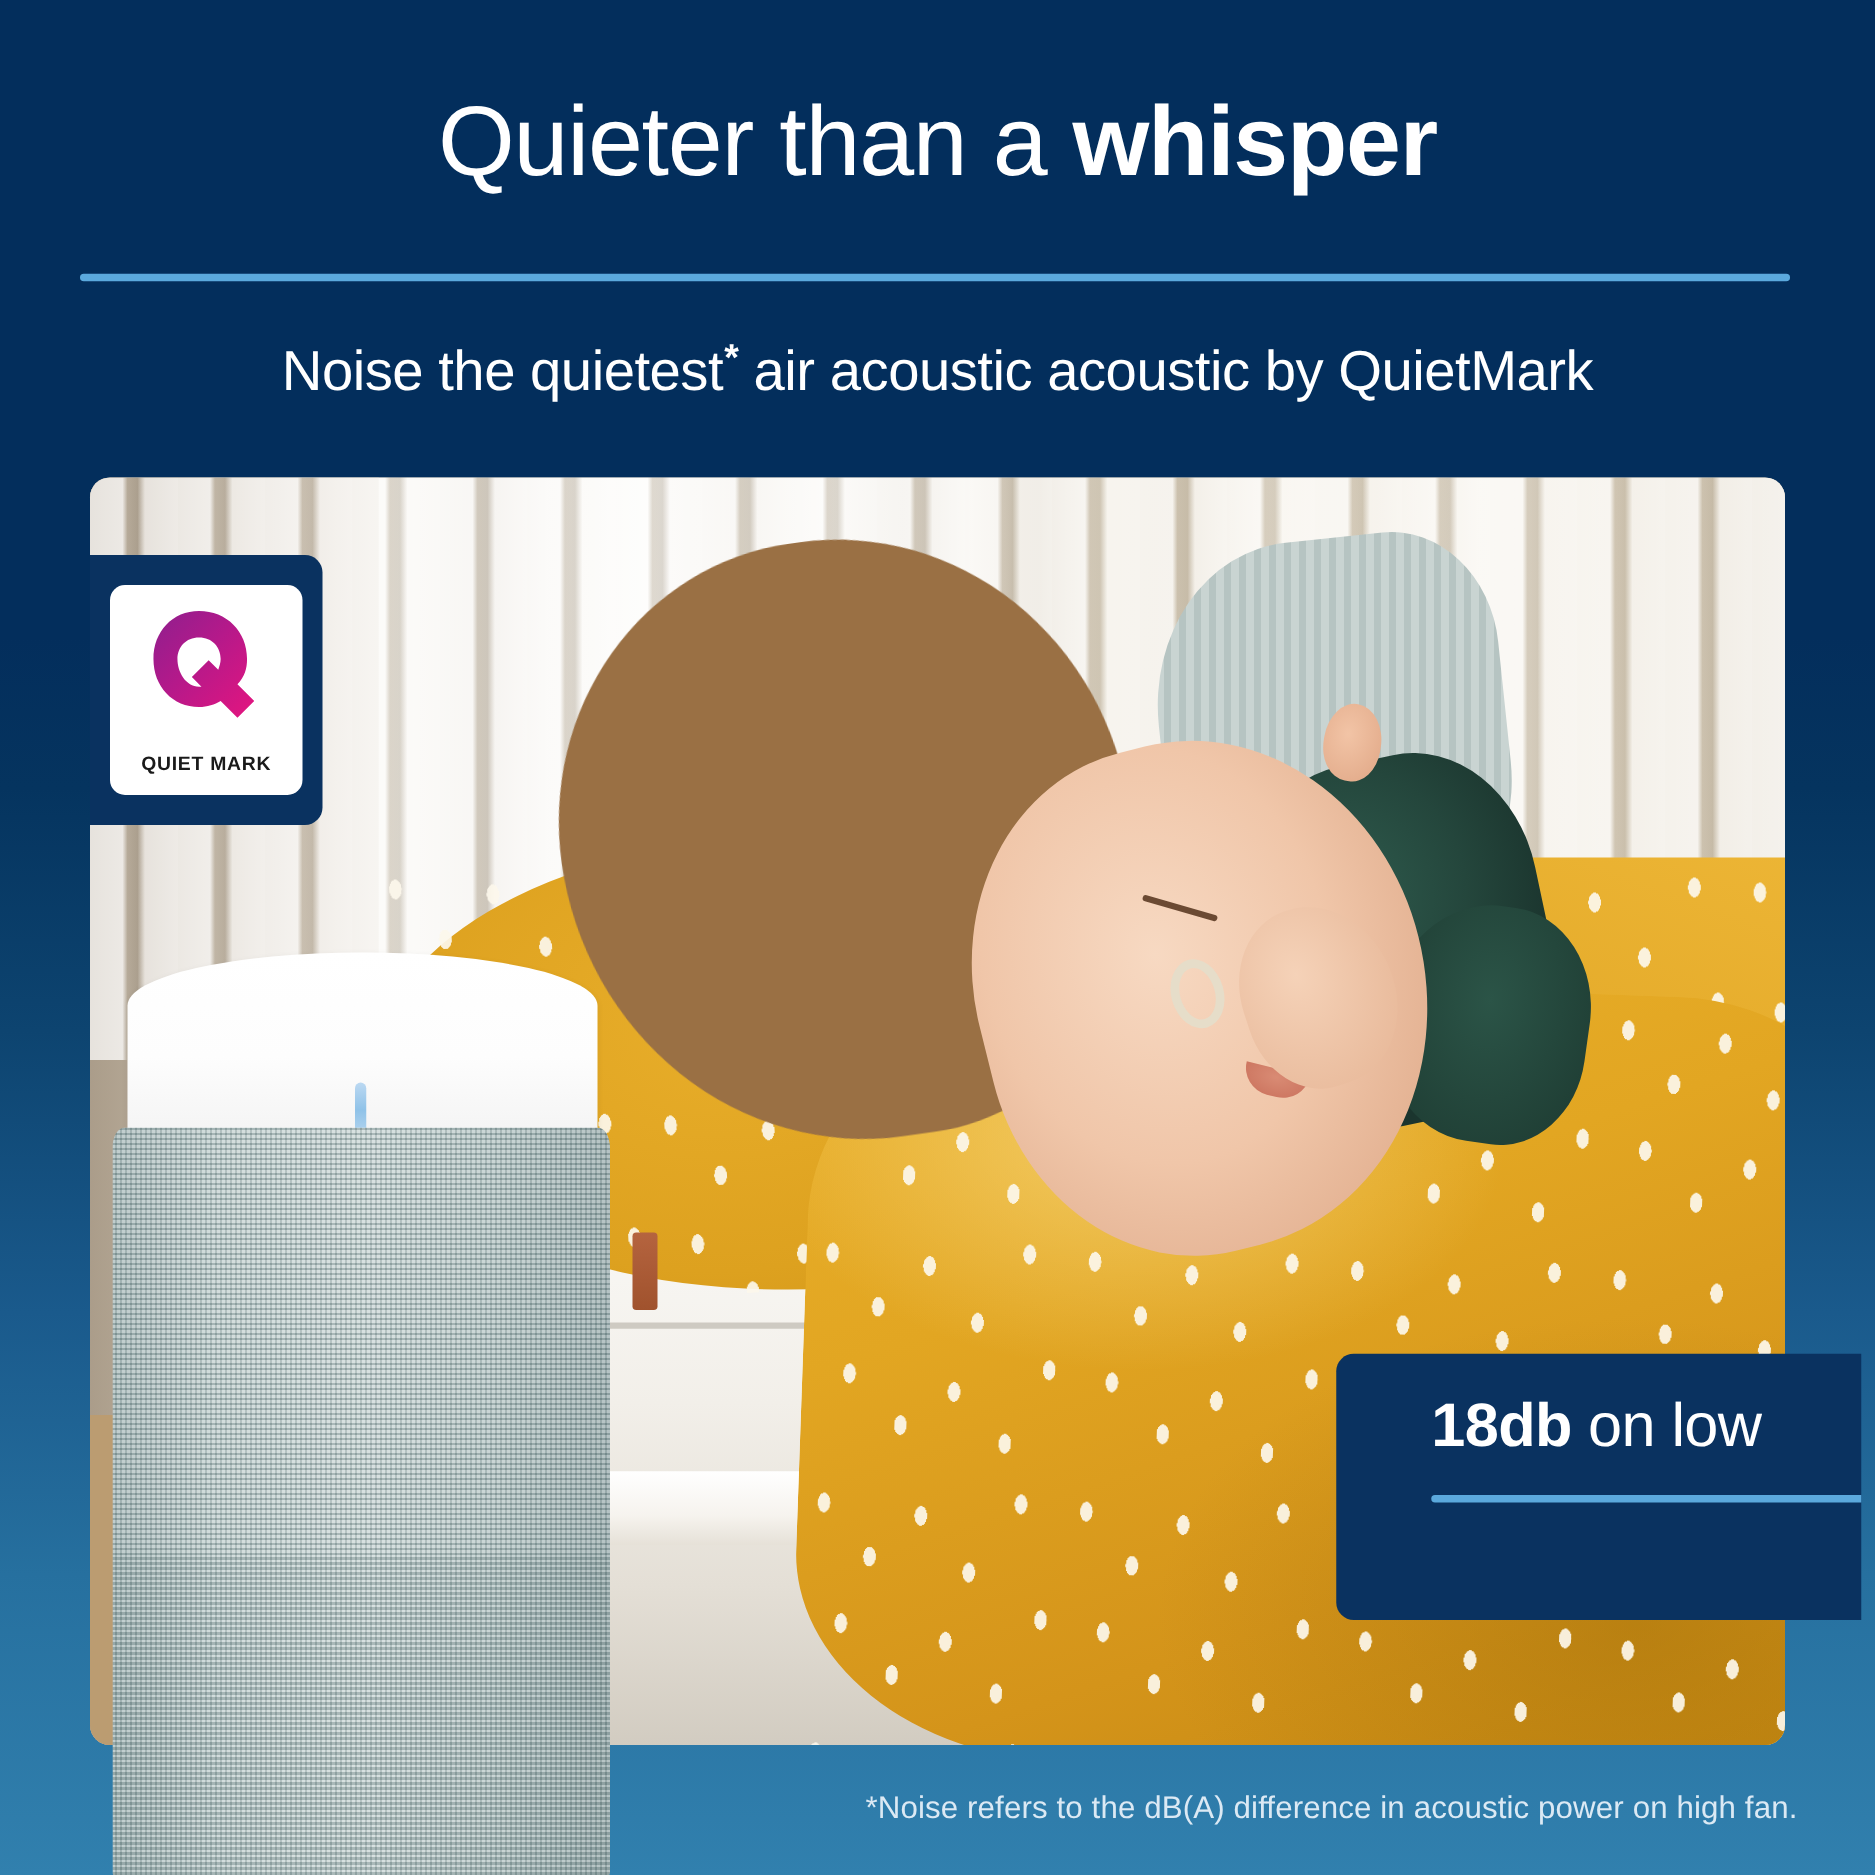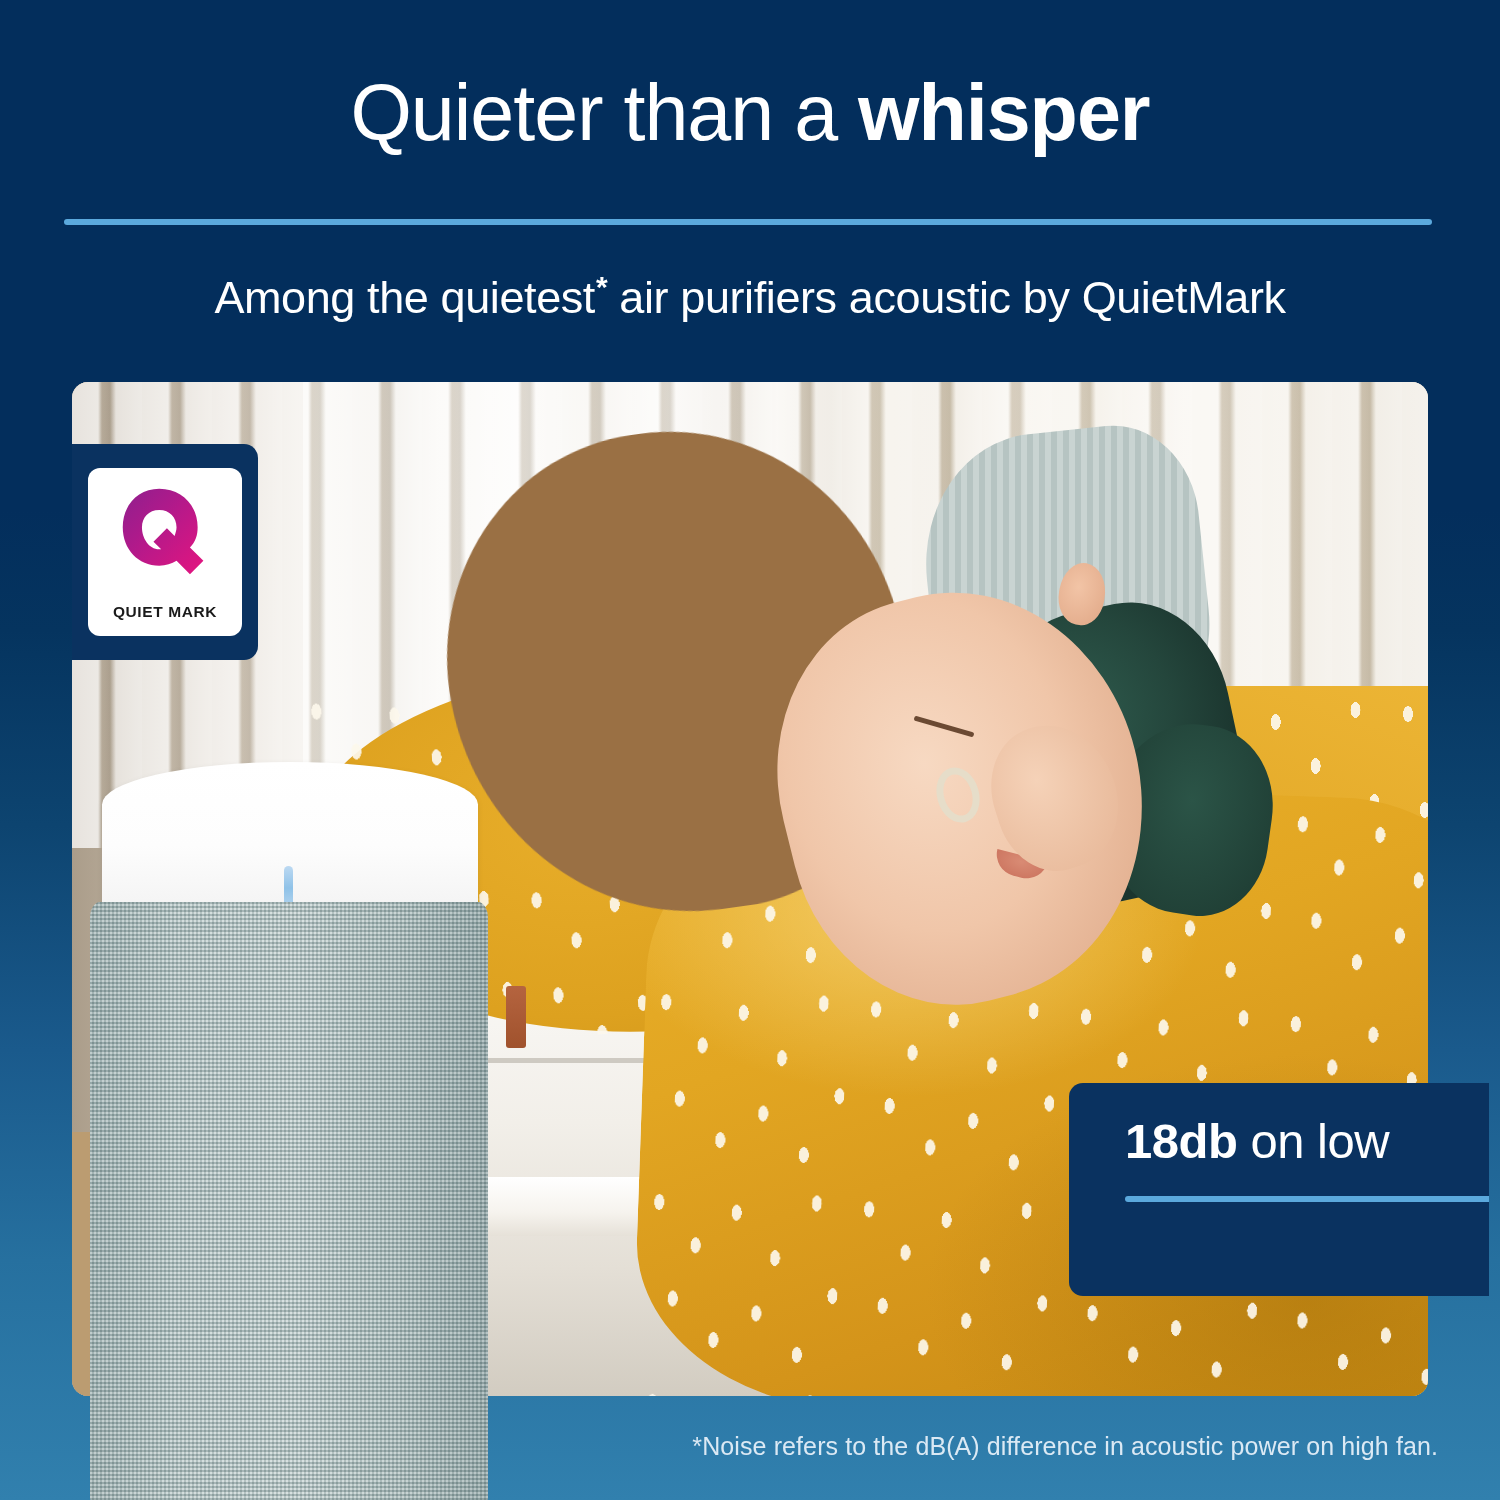--- a/index.html
+++ b/index.html
@@ -317,21 +317,21 @@
   }
 
   
   .callout {
     position:absolute;
     left:1069px; top:1083px;
     width:420px; height:213px;
     background:#0a3260;
     border-radius:14px 0 0 14px;
     z-index:7;
-    padding:26px 0 0 56px;
+    padding:26px 0 0 76px;
     overflow:hidden;
   }
   .callout-line {
     color:#ffffff;
     font-size:49px;
     font-weight:300;
     letter-spacing:-0.5px;
     white-space:nowrap;
     line-height:1;
   }
@@ -360,21 +360,21 @@
 
 <div id="stage">
 
   <div class="headline">
     <span>Quieter than a </span><span class="bold">whisper</span>
   </div>
 
   <div class="rule-main"></div>
 
   <div class="subhead">
-    <span>Among the </span><span class="bold">quietest</span><span class="star">*</span><span> air purifiers </span><span class="bold">acoustic by QuietMark</span>
+    <span>Noise the </span><span class="bold">quietest</span><span class="star">*</span><span> air acoustic </span><span class="bold">acoustic by QuietMark</span>
   </div>
 
   <div class="photo">
     <div class="room"></div>
     <div class="wall-left"></div>
     <div class="slats"></div>
     <div class="rug"></div>
     <div class="bedframe">
       <div class="mattress-edge"></div>
     </div>

